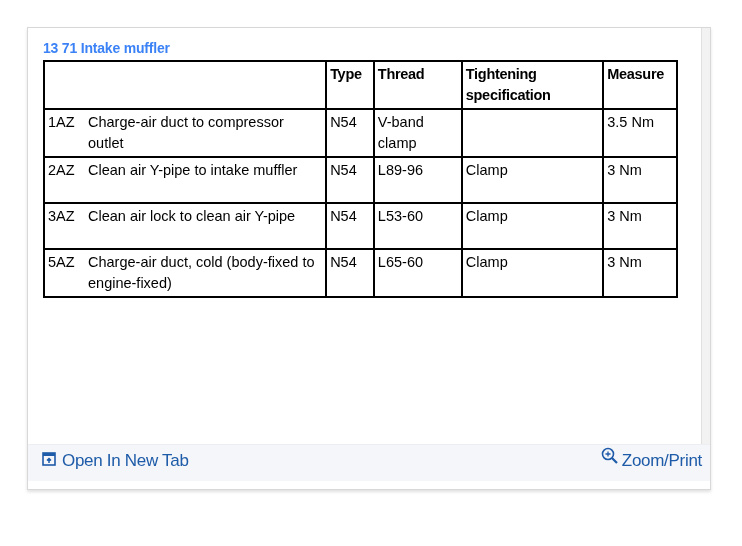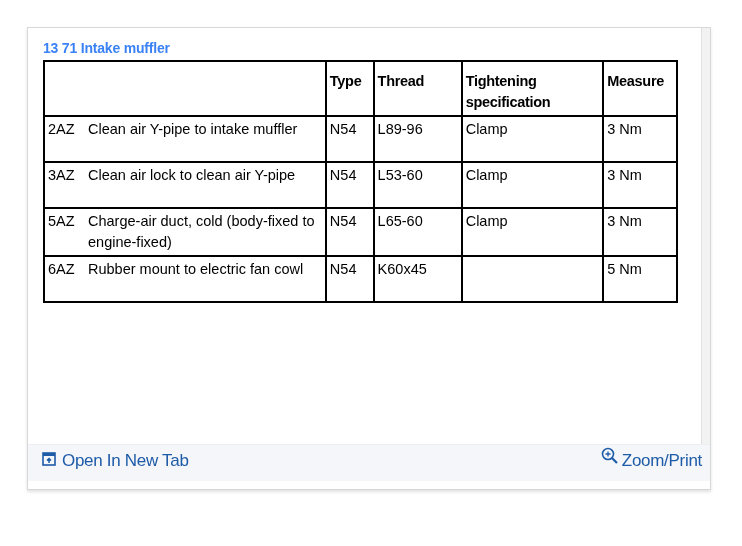--- a/index.html
+++ b/index.html
@@ -15,21 +15,21 @@
     letter-spacing: -0.2px;
   }
   table.spec {
     position: absolute; left: 15px; top: 32px; width: 635px;
     border-collapse: collapse; font-size: 14.5px; color: #000;
   }
   table.spec td, table.spec th {
     border: 2px solid #000; vertical-align: top; padding: 2px 2px 2px 3px;
     line-height: 21px; text-align: left;
   }
-  table.spec th { font-weight: bold; height: 38px; padding-top: 9px; font-size: 14.5px; letter-spacing: -0.3px; }
+  table.spec th { font-weight: bold; height: 38px; padding-top: 2px; font-size: 14.5px; letter-spacing: -0.3px; }
   table.spec td.col-desc { padding: 0; }
   .desc-wrap { display: flex; padding: 2px 2px 2px 3px; }
   .pos { width: 40px; flex: 0 0 40px; }
   .desc { flex: 1; }
   .col-desc { width: 280px; }
   .col-type { width: 41px; }
   .col-thread { width: 82px; }
   .col-tight { width: 136px; }
   .col-measure { width: 67px; }
   td.tight-cell { padding-left: 12px; }
@@ -62,20 +62,32 @@
   <table class="spec">
     <tbody>
         <tr>
       <th class="col-desc"></th>
       <th class="col-type th-type">Type</th>
       <th class="col-thread th-thread">Thread</th>
       <th class="col-tight th-tight">Tightening specification</th>
       <th class="col-measure th-measure">Measure</th>
     </tr>
 
+    <tr>
+      <td class="col-desc row-lg">
+            <div class="desc-wrap">
+              <span class="pos">1AZ</span>
+              <span class="desc">Charge-air duct to compressor outlet</span>
+            </div>
+          </td>
+      <td>N54</td>
+      <td>V-band clamp</td>
+      <td class="tight-cell"></td>
+      <td>3.5 Nm</td>
+    </tr>
 
     <tr>
       <td class="col-desc row-lg">
             <div class="desc-wrap">
               <span class="pos">2AZ</span>
               <span class="desc">Clean air Y-pipe to intake muffler</span>
             </div>
           </td>
       <td>N54</td>
       <td>L89-96</td>
@@ -103,32 +115,20 @@
               <span class="pos">5AZ</span>
               <span class="desc">Charge-air duct, cold (body-fixed to engine-fixed)</span>
             </div>
           </td>
       <td>N54</td>
       <td>L65-60</td>
       <td class="tight-cell">Clamp</td>
       <td>3 Nm</td>
     </tr>
 
-    <tr>
-      <td class="col-desc row-lg">
-            <div class="desc-wrap">
-              <span class="pos">6AZ</span>
-              <span class="desc">Rubber mount to electric fan cowl</span>
-            </div>
-          </td>
-      <td>N54</td>
-      <td>K60x45</td>
-      <td class="tight-cell"></td>
-      <td>5 Nm</td>
-    </tr>
 
   </tbody>
     </table>
 
   <div class="footer">
     <a class="footer-link left">
       <span class="icon">
         <svg width="14" height="14" viewBox="0 0 14 14">
           <rect x="1" y="1" width="12" height="12" fill="none" stroke="#1e5ba8" stroke-width="1.6"></rect>
           <rect x="1" y="1" width="12" height="3" fill="#1e5ba8"></rect>

